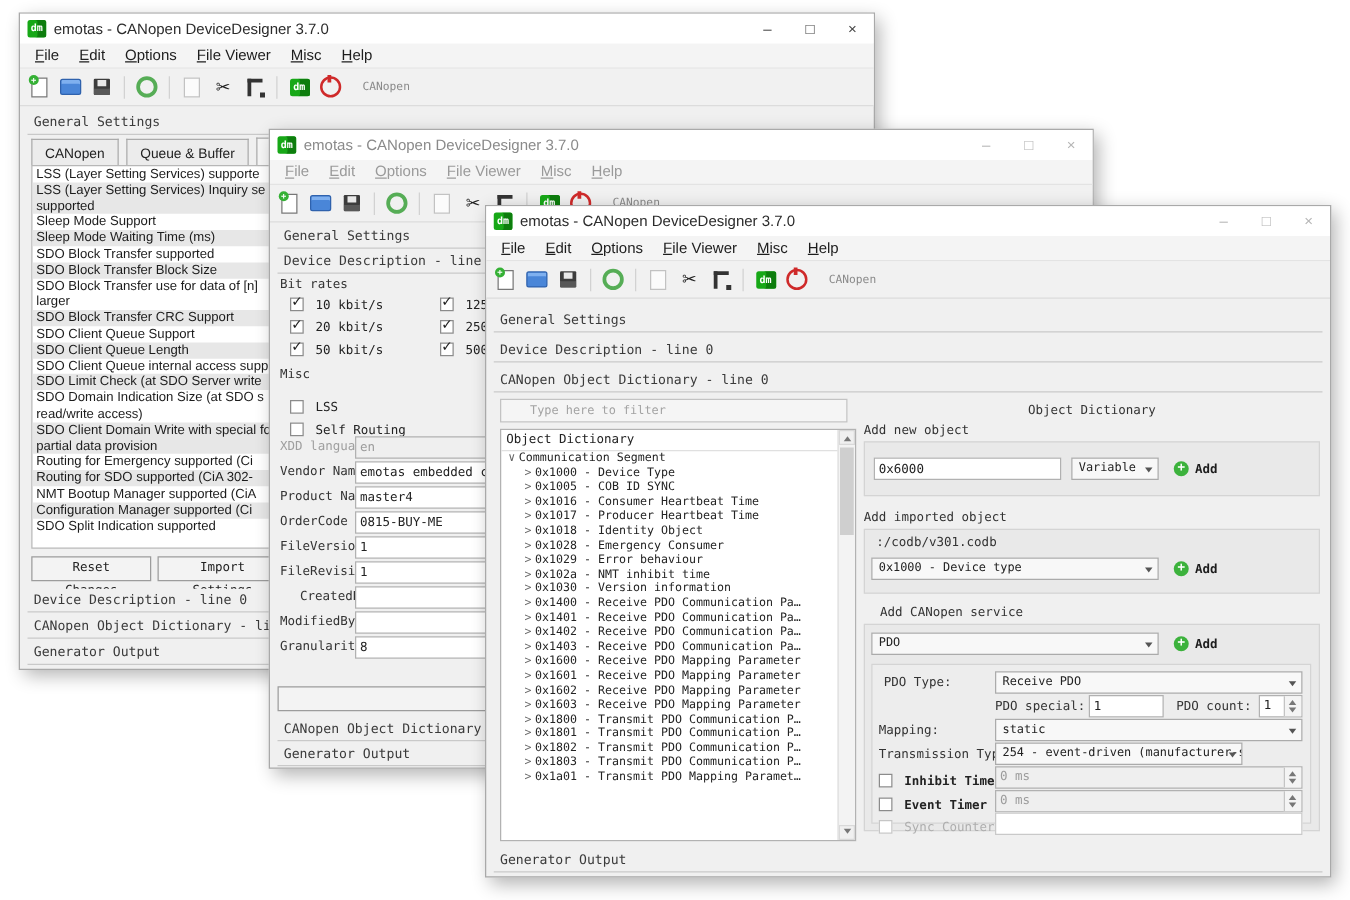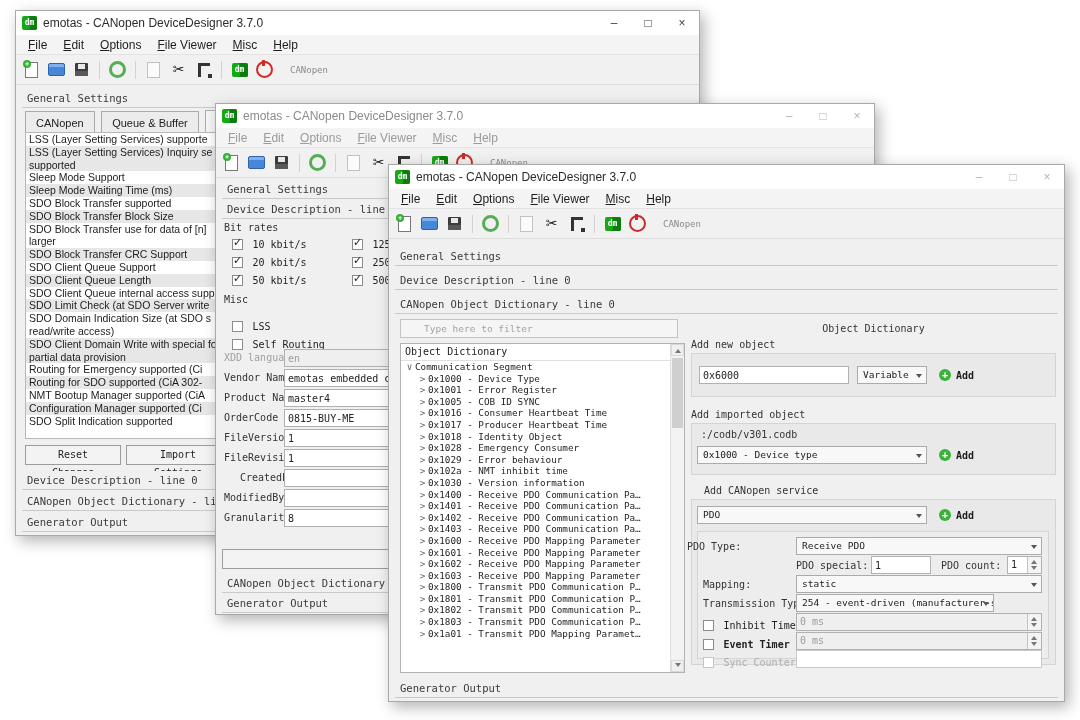--- a/index.html
+++ b/index.html
@@ -382,23 +382,20 @@
     <div class="thead">Object Dictionary</div>
     <div class="trow root">
       <span class="tchev">∨</span><span>Communication Segment</span>
     </div>
     <div style="position:relative;z-index:0">
 
     <div class="trow child">
         <span class="tchev">&gt;</span><span>0x1000 - Device Type</span>
       </div>
         <div class="trow child">
-        <span class="tchev">&gt;</span><span>0x1001 - Error Register</span>
-      </div>
-        <div class="trow child">
         <span class="tchev">&gt;</span><span>0x1005 - COB ID SYNC</span>
       </div>
         <div class="trow child">
         <span class="tchev">&gt;</span><span>0x1016 - Consumer Heartbeat Time</span>
       </div>
         <div class="trow child">
         <span class="tchev">&gt;</span><span>0x1017 - Producer Heartbeat Time</span>
       </div>
         <div class="trow child">
         <span class="tchev">&gt;</span><span>0x1018 - Identity Object</span>
@@ -494,21 +491,21 @@
   <div class="grp" style="top:334px;left:302px;width:365px;height:166px"></div>
   <div class="combo" style="top:341px;left:308px;width:230px">
     <span>PDO</span><span class="arr"></span>
   </div>
   <div class="addbtn" style="top:344px;left:550px">
     <span class="plusc">+</span>
     <span class="addtxt">Add</span>
   </div>
   <div class="grp" style="top:366px;left:308px;width:352px;height:128px;background:#ededed"></div>
 
-  <div class="plabel" style="top:376px;left:298px">PDO Type:</div>
+  <div class="plabel" style="top:376px;left:318px">PDO Type:</div>
   <div class="combo" style="top:372px;left:407px;width:246px">
     <span>Receive PDO</span><span class="arr"></span>
   </div>
   <div class="plabel" style="top:395px;left:407px">PDO special:</div>
   <input class="inp" style="top: 391px; left: 482px; width: 60px;" value="1">
   <div class="plabel" style="top:395px;left:552px">PDO count:</div>
   <div class="inp" style="top:391px;left:618px;width:35px">
     <span style="font:10px/16px 'DejaVu Sans Mono',monospace">1</span>
     <span class="spinbtn">
         <b></b>
@@ -518,21 +515,21 @@
   <div class="plabel" style="top:414px;left:314px">Mapping:</div>
   <div class="combo" style="top:410px;left:407px;width:246px">
     <span>static</span><span class="arr"></span>
   </div>
   <div class="plabel" style="top:433px;left:314px">Transmission Type:</div>
   <div class="combo" style="top:429px;left:407px;width:198px">
     <span>254 - event-driven (manufacturer-specific)</span><span class="arr"></span>
   </div>
   <div style="position:absolute;top:450px;left:314px">
     <span class="cb"></span>
-    <span class="cbl" style="font-weight:normal">Inhibit Time</span>
+    <span class="cbl" style="font-weight:bold">Inhibit Time</span>
   </div>
   <div class="inp dis" style="top:448px;left:407px;width:246px">
     <span style="font:10px/16px 'DejaVu Sans Mono',monospace">0 ms</span>
     <span class="spinbtn">
         <b></b>
         <i></i>
       </span>
   </div>
   <div style="position:absolute;top:469px;left:314px">
     <span class="cb"></span>

